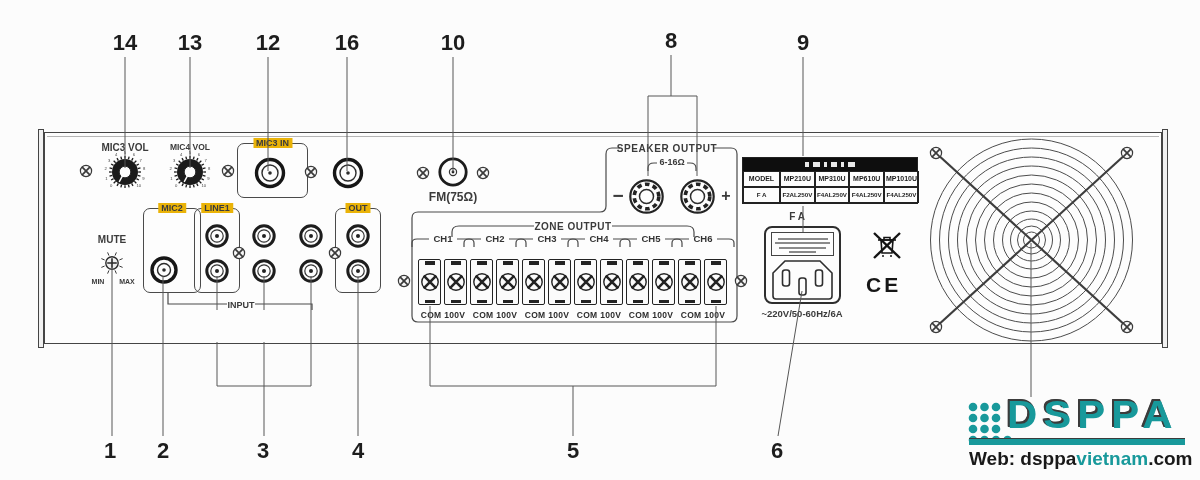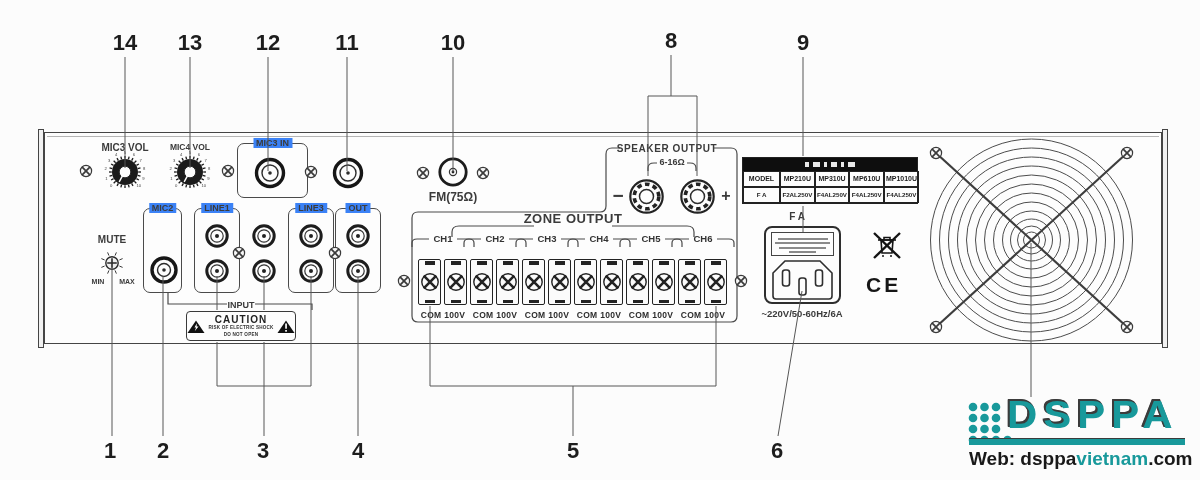--- a/index.html
+++ b/index.html
@@ -9,21 +9,21 @@
   
   #panel-face{left:44px;top:132px;width:1118px;height:212px;background:#fdfdfd;
               border:1.5px solid #454545;box-sizing:border-box;z-index:1;}
   #panel-inner-line{left:47px;top:136px;width:1112px;height:0;border-top:1px solid #b5b5b5;z-index:1;}
   .flange{top:129px;width:6px;height:219px;background:#f1f1f1;border:1px solid #454545;box-sizing:border-box;z-index:1;}
   
   #deco-svg,#leader-svg{left:0;top:0;z-index:3;pointer-events:none;}
   #leader-svg{z-index:5;}
   
   .frame{position:absolute;border:1.3px solid #4a4a4a;border-radius:7px;box-sizing:border-box;z-index:4;}
-  .frame-label{position:absolute;top:-6px;left:50%;transform:translateX(-50%);background:#3b82f6;
+  .frame-label{position:absolute;top:-6px;left:50%;transform:translateX(-50%);background:#eab308;
                padding:0 3px;font-size:9px;font-weight:bold;color:#3b3b3b;white-space:nowrap;line-height:10px;}
   .panel-text{position:absolute;font-weight:bold;color:#3b3b3b;white-space:nowrap;z-index:4;}
   .ctr{transform:translateX(-50%);}
   
   .callout{position:absolute;transform:translateX(-50%);font-size:22px;font-weight:bold;color:#1d1d1d;z-index:6;}
   
   #caution{left:186px;top:311px;width:110px;height:30px;background:#fdfdfd;border:1.2px solid #3a3a3a;
            border-radius:4px;box-sizing:border-box;z-index:4;display:flex;align-items:center;justify-content:center;gap:3px;}
   #caution .txt{text-align:center;line-height:1;}
   #caution .title{font-size:10px;font-weight:bold;letter-spacing:1px;color:#222;}
@@ -197,28 +197,25 @@
         <line x1="5.608963739909705" y1="9.938532541079283" x2="2.3753853761202013" y2="8.599140527801469" stroke="#3a3a3a" stroke-width="1"></line>
         <line x1="9.938532541079278" y1="5.608963739909708" x2="8.599140527801461" y2="2.375385376120205" stroke="#3a3a3a" stroke-width="1"></line>
         <line x1="16.06146745892072" y1="5.608963739909707" x2="17.400859472198533" y2="2.375385376120203" stroke="#3a3a3a" stroke-width="1"></line>
         <line x1="20.391036260090292" y1="9.938532541079276" x2="23.624614623879793" y2="8.59914052780146" stroke="#3a3a3a" stroke-width="1"></line>
         <circle cx="13" cy="13" r="6.2" fill="#efefef" stroke="#2b2b2b" stroke-width="1.4"></circle>
         <path d="M13,8.2 V17.8 M8.2,13 H17.8" stroke="#2b2b2b" stroke-width="1.6" fill="none"></path>
       </svg></div>
   <div class="panel-text ctr" style="left:98px;top:278px;font-size:7px;">MIN</div>
   <div class="panel-text ctr" style="left:127px;top:278px;font-size:7px;">MAX</div>
 
-  <div class="frame" style="left:143px;top:208px;width:39px;height:85px;">
+  <div class="frame" style="left:143px;top:208px;width:58px;height:85px;">
     <span class="frame-label">MIC2</span>
   </div>
   <div class="frame" style="left:194px;top:208px;width:46px;height:85px;">
     <span class="frame-label">LINE1</span>
-  </div>
-  <div class="frame" style="left:288px;top:208px;width:46px;height:85px;">
-    <span class="frame-label">LINE3</span>
   </div>
   <div class="frame" style="left:335px;top:208px;width:46px;height:85px;">
     <span class="frame-label">OUT</span>
   </div>
   <div class="svg-host phone-jack sm" style="left:149px;top:255px;"><svg width="30" height="30">
         <circle cx="15" cy="15" r="12" fill="none" stroke="#161616" stroke-width="3.4"></circle>
         <circle cx="15" cy="15" r="6.5" fill="none" stroke="#2c2c2c" stroke-width="1.4"></circle>
         <circle cx="15" cy="15" r="1.8" fill="#2c2c2c"></circle>
       </svg></div>
   <div id="rca-layer">
@@ -258,36 +255,20 @@
           <circle cx="13" cy="13" r="2" fill="#222"></circle>
         </svg></div>
       <div class="svg-host" style="left: 345px; top: 258px;"><svg width="26" height="26">
           <circle cx="13" cy="13" r="10.2" fill="none" stroke="#1d1d1d" stroke-width="3"></circle>
           <circle cx="13" cy="13" r="6.2" fill="none" stroke="#333" stroke-width="1.2"></circle>
           <circle cx="13" cy="13" r="2" fill="#222"></circle>
         </svg></div>
     </div>
   <div class="panel-text ctr" style="left:241px;top:300px;font-size:9px;">INPUT</div>
 
-  <div class="abs" id="caution">
-    <svg width="18" height="15">
-      <polygon points="9,1.5 17.5,14 0.5,14" fill="#101010"></polygon>
-      <path d="M9.8,4.2 L7.5,8.4 L9.1,8.4 L7.7,12.2 L11.5,7.4 L9.6,7.4 Z" fill="#ffffff"></path>
-    </svg>
-    <div class="txt">
-      <div class="title">CAUTION</div>
-      <div class="small">RISK OF ELECTRIC SHOCK</div>
-      <div class="small">DO NOT OPEN</div>
-    </div>
-    <svg width="18" height="15">
-      <polygon points="9,1.5 17.5,14 0.5,14" fill="#101010"></polygon>
-      <rect x="8.2" y="4.5" width="1.7" height="5.2" fill="#fff"></rect>
-      <rect x="8.2" y="11" width="1.7" height="1.7" fill="#fff"></rect>
-    </svg>
-  </div>
 
   <div class="svg-host" id="fm-conn" style="left:437px;top:156px;"><svg width="32" height="32">
         <circle cx="16" cy="16" r="13.2" fill="none" stroke="#1c1c1c" stroke-width="2.8"></circle>
         <circle cx="16" cy="16" r="3.6" fill="none" stroke="#333" stroke-width="1.2"></circle>
         <circle cx="16" cy="16" r="1.4" fill="#222"></circle>
       </svg></div>
   <div class="panel-text ctr" style="left:453px;top:190px;font-size:12px;">FM(75Ω)</div>
 
   <div class="panel-text ctr" style="left:667px;top:143px;font-size:10px;letter-spacing:0.6px;">SPEAKER OUTPUT</div>
   <div class="panel-text ctr" style="left:672px;top:157px;font-size:9px;">6-16Ω</div>
@@ -297,21 +278,21 @@
         <circle cx="18.5" cy="18.5" r="16.2" fill="none" stroke="#232323" stroke-width="2.2"></circle>
         <circle cx="18.5" cy="18.5" r="12.3" fill="none" stroke="#232323" stroke-width="3.6" stroke-dasharray="4.6,3.4"></circle>
         <circle cx="18.5" cy="18.5" r="7" fill="none" stroke="#2d2d2d" stroke-width="1.5"></circle>
       </svg></div>
   <div class="svg-host post" style="left:679px;top:178px;"><svg width="37" height="37">
         <circle cx="18.5" cy="18.5" r="16.2" fill="none" stroke="#232323" stroke-width="2.2"></circle>
         <circle cx="18.5" cy="18.5" r="12.3" fill="none" stroke="#232323" stroke-width="3.6" stroke-dasharray="4.6,3.4"></circle>
         <circle cx="18.5" cy="18.5" r="7" fill="none" stroke="#2d2d2d" stroke-width="1.5"></circle>
       </svg></div>
 
-  <div class="panel-text ctr" style="left:573px;top:211px;font-size:13px;letter-spacing:0.5px;">ZONE OUTPUT</div>
+  <div class="panel-text ctr" style="left:573px;top:221px;font-size:10px;letter-spacing:0.5px;">ZONE OUTPUT</div>
   <div id="zone-labels">
       <div class="ch-label" style="left: 443px;">CH1</div>
       <div class="ch-label" style="left: 495px;">CH2</div>
       <div class="ch-label" style="left: 547px;">CH3</div>
       <div class="ch-label" style="left: 599px;">CH4</div>
       <div class="ch-label" style="left: 651px;">CH5</div>
       <div class="ch-label" style="left: 703px;">CH6</div>
     </div>
   <div id="terminals">
       <div class="term" style="left: 418px;">
@@ -546,21 +527,21 @@
       <line x1="358" y1="277" x2="358" y2="436"></line>
       <path d="M430,306 V386 H716 V306 M573,386 V436"></path>
       <line x1="802" y1="291" x2="778" y2="436"></line>
       <line x1="1031" y1="243" x2="1031" y2="397"></line>
     </g>
   </svg>
 
   <div class="callout" style="left:125px;top:30px;">14</div>
   <div class="callout" style="left:190px;top:30px;text-align:right;">13</div>
   <div class="callout" style="left:268px;top:30px;">12</div>
-  <div class="callout" style="left:347px;top:30px;">11</div>
+  <div class="callout" style="left:347px;top:30px;">16</div>
   <div class="callout" style="left:453px;top:30px;">10</div>
   <div class="callout" style="left:671px;top:28px;">8</div>
   <div class="callout" style="left:803px;top:30px;">9</div>
   <div class="callout" style="left:110px;top:438px;">1</div>
   <div class="callout" style="left:163px;top:438px;">2</div>
   <div class="callout" style="left:263px;top:438px;">3</div>
   <div class="callout" style="left:358px;top:438px;">4</div>
   <div class="callout" style="left:573px;top:438px;">5</div>
   <div class="callout" style="left:777px;top:438px;">6</div>
 

